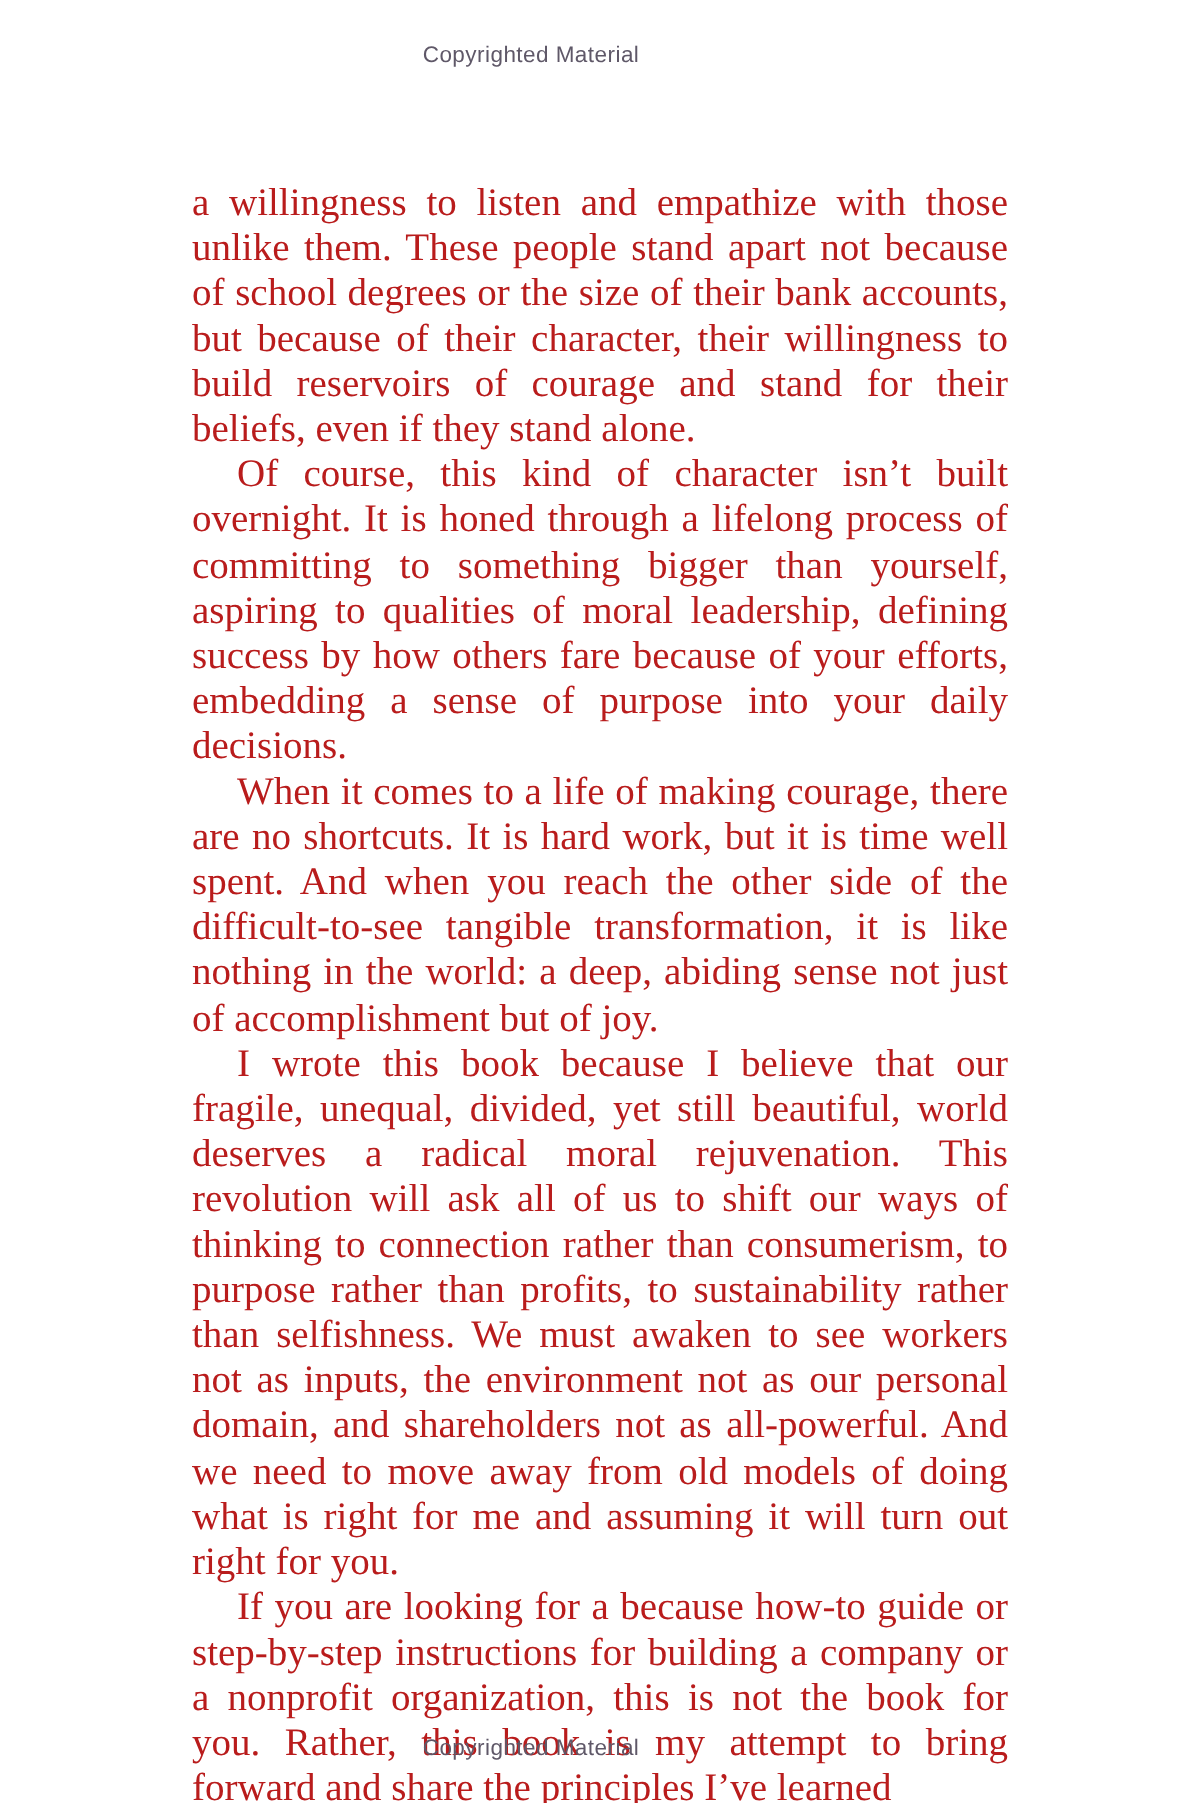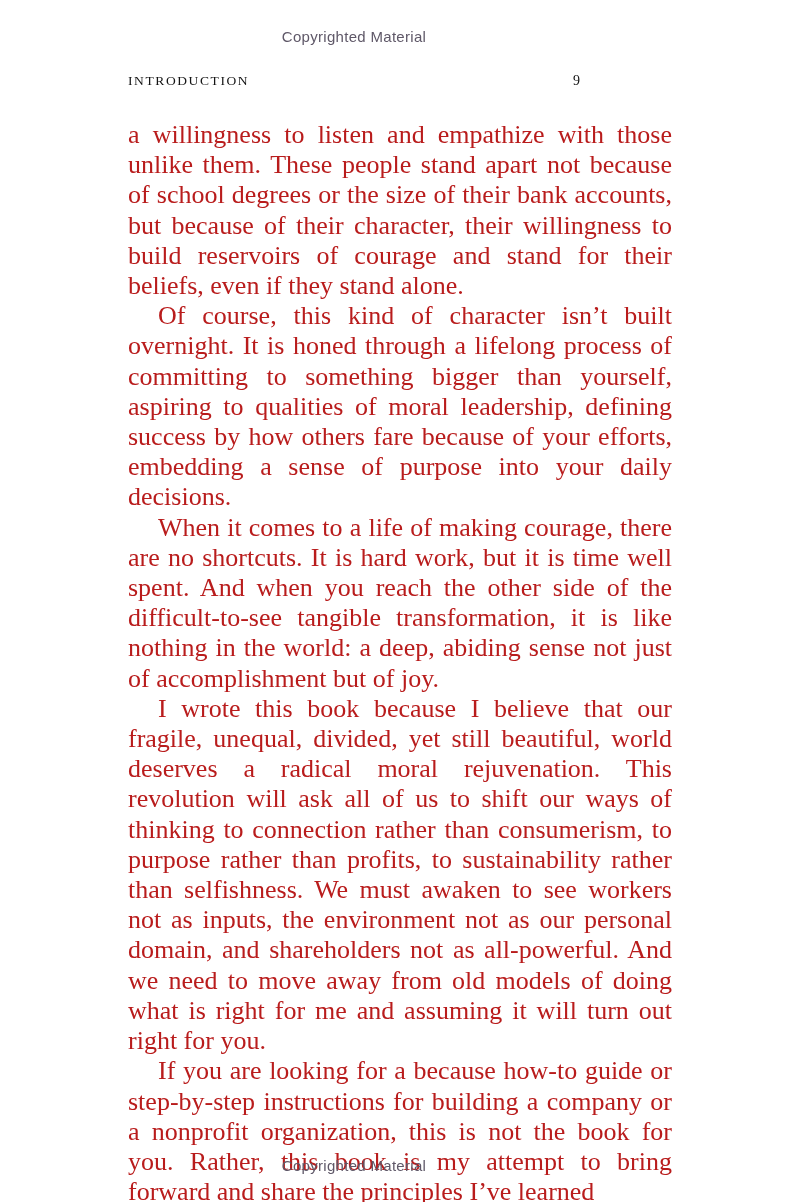--- a/index.html
+++ b/index.html
@@ -68,24 +68,20 @@
     font-style: italic;
   }
 </style>
 </head>
 <body>
 
 <div class="page">
 
   <div class="watermark top">Copyrighted Material</div>
 
-  <div class="page-header">
-    <span class="running-head">INTRODUCTION</span>
-    <span class="page-number">9</span>
-  </div>
 
   <div class="body-text">
       <p class="para"><span>a willingness to listen and empathize with those unlike them. These people stand apart not because of school degrees or the size of their bank accounts, but because of their character, their willingness to build reservoirs of courage and stand for their beliefs, even if they stand alone.</span></p>
       <p class="para indent"><span>Of course, this kind of character isn’t built overnight. It is honed through a lifelong process of committing to something bigger than yourself, aspiring to qualities of moral leadership, defining success by how others fare because of your efforts, embedding a sense of purpose into your daily decisions.</span></p>
       <p class="para indent"><span>When it comes to a life of making courage, there are no shortcuts. It is hard work, but it is time well spent. And when you reach the other side of the difficult-to-see tangible transformation, it is like nothing in the world: a deep, abiding sense not just of accomplishment but of joy.</span></p>
       <p class="para indent"><span>I wrote this book because I believe that our fragile, unequal, divided, yet still beautiful, world deserves a radical moral rejuvenation. This revolution will ask all of us to shift our ways of thinking to connection rather than consumerism, to purpose rather than profits, to sustainability rather than selfishness. We must awaken to see workers not as inputs, the environment not as our personal domain, and shareholders not as all-powerful. And we need to move away from old models of doing what is right for me and assuming it will turn out right for you.</span></p>
       <p class="para indent"><span>If you are looking for a because how-to guide or step-by-step instructions for building a company or a nonprofit organization, this is not the book for you. Rather, this book is my attempt to bring forward and share the principles I’ve learned</span></p>
     </div>
 
   <div class="watermark bottom">Copyrighted Material</div>

